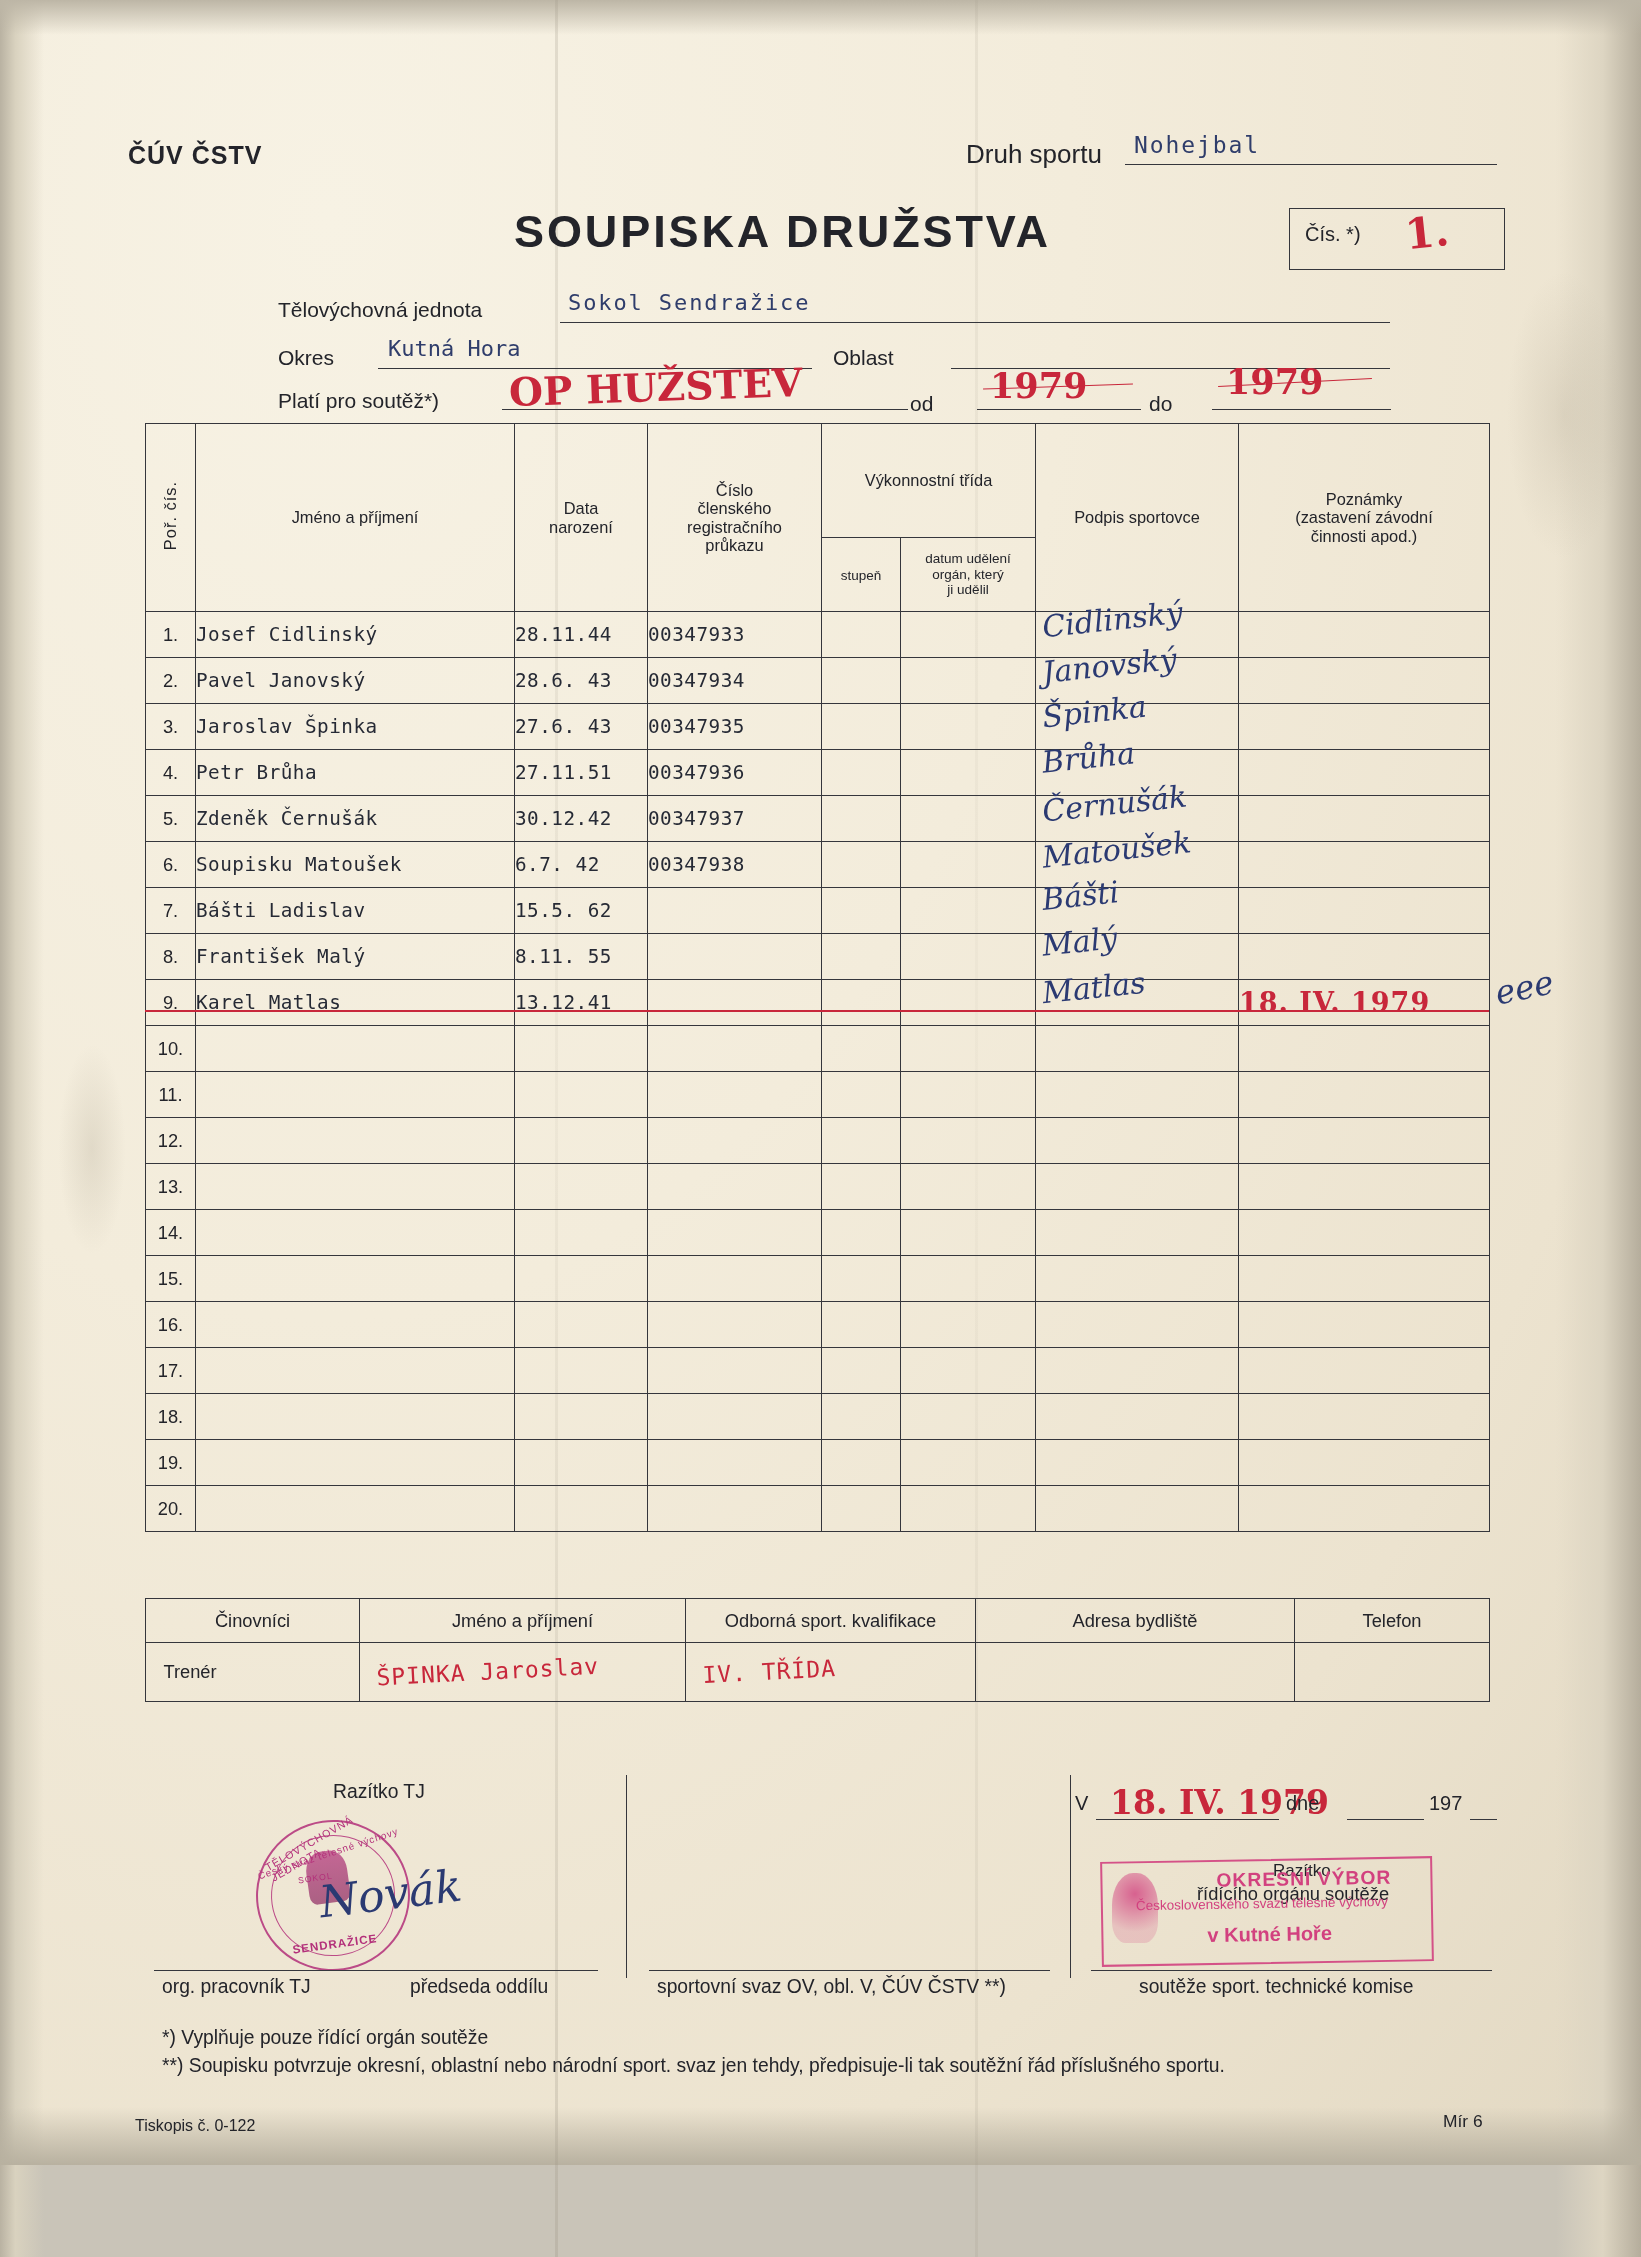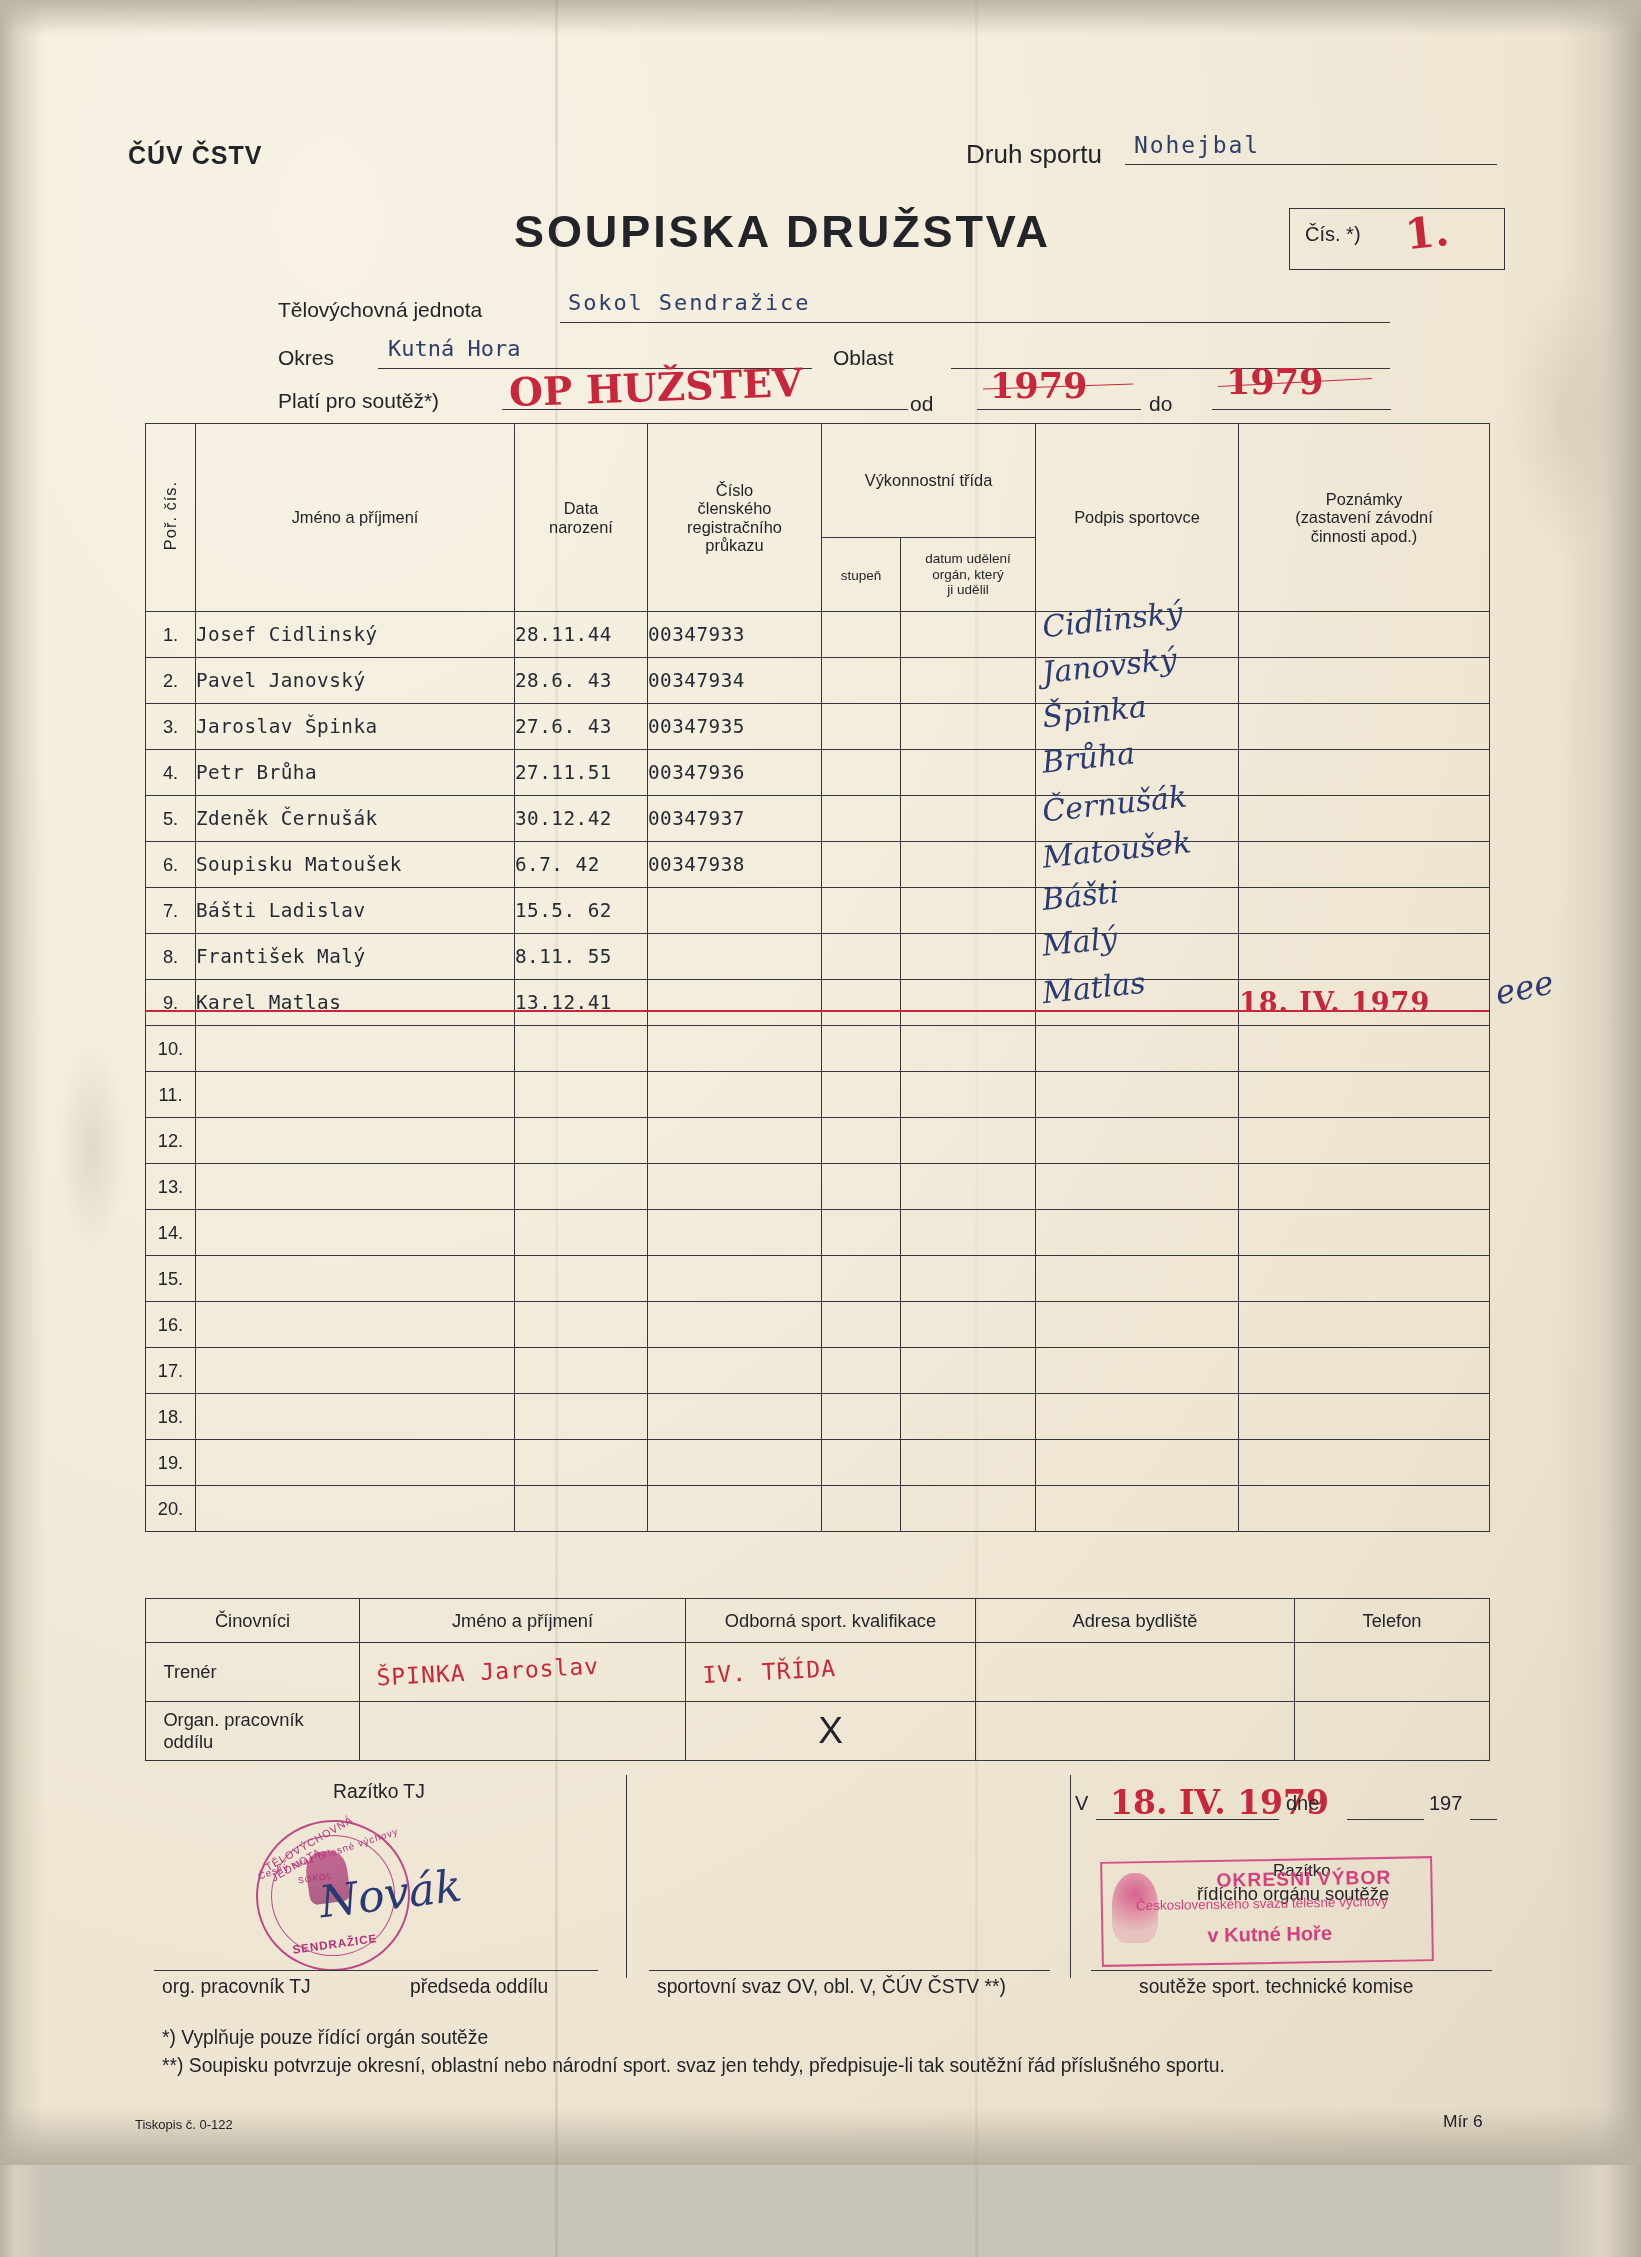--- a/index.html
+++ b/index.html
@@ -115,21 +115,21 @@
   #r197{left:1429px;top:1792px;font-size:20px;}
   #razitkoTJ{left:333px;top:1781px;font-size:19.3px;}
   #razitkoOrg1{left:1273px;top:1861px;font-size:17px;}
   #razitkoOrg2{left:1197px;top:1883px;font-size:18.3px;}
   #orgPrac{left:162px;top:1976px;font-size:19.3px;}
   #predsedaOdd{left:410px;top:1976px;font-size:19.3px;}
   #svaz{left:657px;top:1976px;font-size:19.3px;}
   #predsedaKom{left:1139px;top:1976px;font-size:19.3px;}
   #foot1{left:162px;top:2027px;font-size:19.3px;}
   #foot2{left:162px;top:2055px;font-size:19.3px;}
-  #tiskopis{left:135px;top:2117px;font-size:13px;}
+  #tiskopis{left:135px;top:2117px;font-size:16px;}
   #mir{left:1443px;top:2111px;font-size:17.4px;}
 
   
   .stamp-round{position:absolute;left:256px;top:1820px;width:150px;height:147px;
     border:2.9px solid #b3307a;border-radius:50%;transform:rotate(-8deg);opacity:.85;}
   .stamp-round:before{content:"";position:absolute;left:12.6px;top:12.6px;right:12.6px;bottom:12.6px;
     border:1.9px solid #b3307a;border-radius:50%;}
   .stamp-round-txt{position:absolute;left:246px;top:1813px;width:169px;height:159px;
     color:#b3307a;font-size:10.6px;letter-spacing:1px;transform:rotate(-8deg);}
   .srt1{position:absolute;left:21px;top:11.6px;transform:rotate(-22deg);}
@@ -498,29 +498,20 @@
             <td class="olabel">Trenér</td>
             <td>
               <span class="hred">ŠPINKA Jaroslav</span>
             </td>
             <td>
               <span class="hred">IV. TŘÍDA</span>
             </td>
             <td></td>
             <td></td>
           </tr>
-          <tr>
-            <td class="olabel">Organ. pracovník oddílu</td>
-            <td></td>
-            <td>
-              <span class="bigx">X</span>
-            </td>
-            <td></td>
-            <td></td>
-          </tr>
         </tbody>
       </table>
     </div>
 
     <div class="vbar" style="left:626px;top:1775px;height:203px;"></div>
     <div class="vbar" style="left:1070px;top:1775px;height:203px;"></div>
 
     <div class="txt" id="razitkoTJ">Razítko TJ</div>
 
     <div class="stamp-round"></div>

